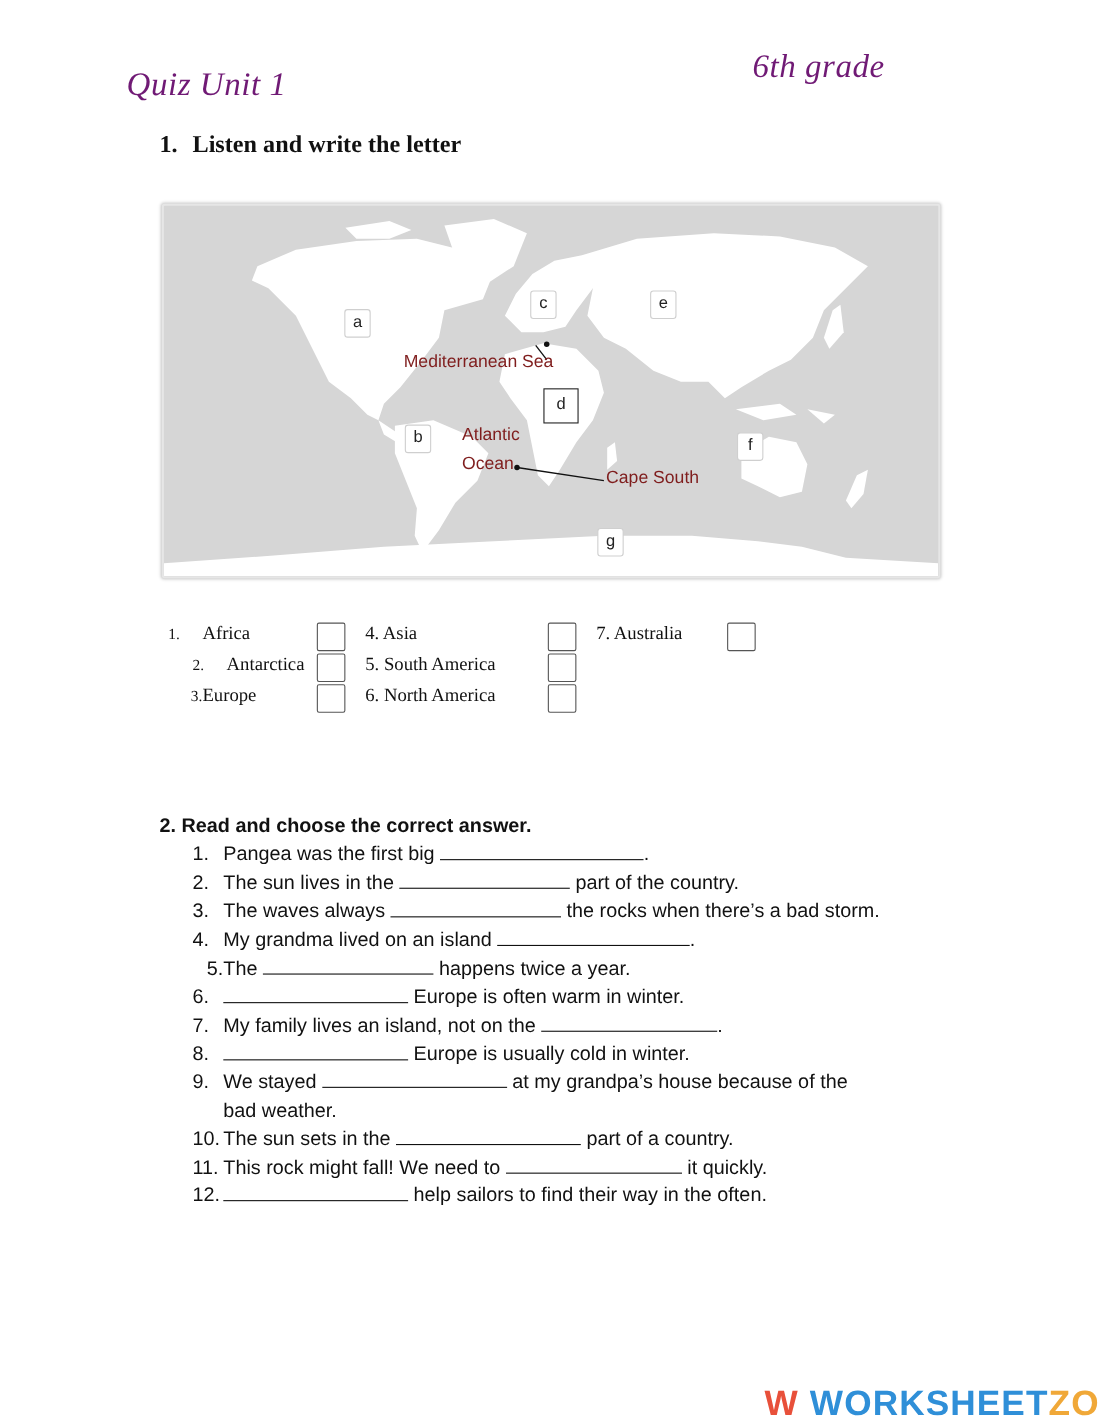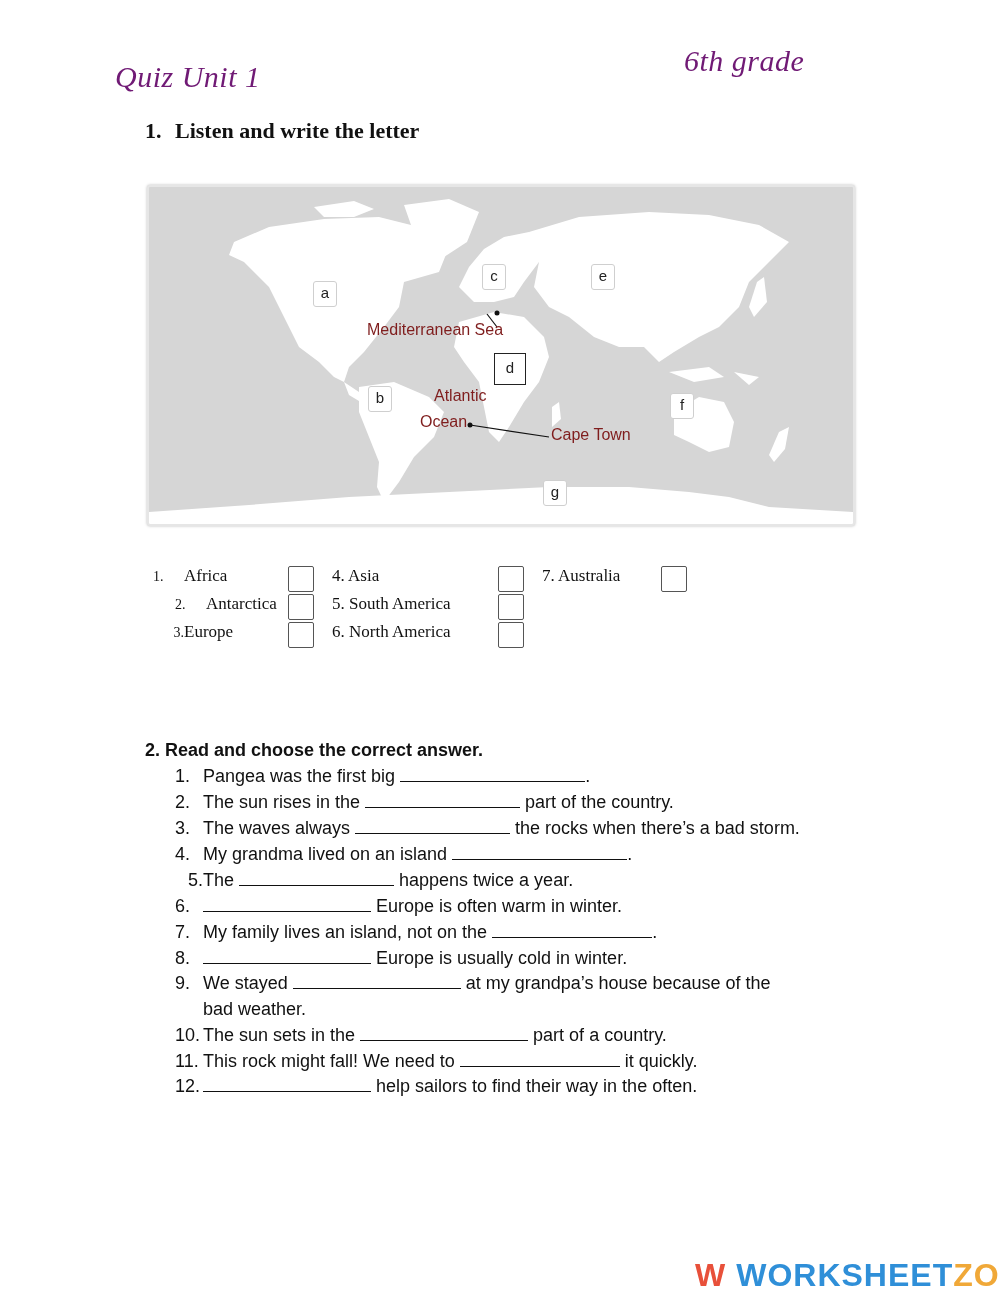--- a/index.html
+++ b/index.html
@@ -77,23 +77,23 @@
 
   <div class="lbl" style="left:164px;top:94px;">a</div>
   <div class="lbl" style="left:219px;top:199px;">b</div>
   <div class="lbl" style="left:333px;top:77px;">c</div>
   <div class="lbl sq" style="left:345px;top:166px;">d</div>
   <div class="lbl" style="left:442px;top:77px;">e</div>
   <div class="lbl" style="left:521px;top:206px;">f</div>
   <div class="lbl" style="left:394px;top:293px;">g</div>
 
   <div class="mtext" style="left:218px;top:134px;">Mediterranean Sea</div>
-  <div class="mtext" style="left:285px;top:200px;">Atlantic</div>
+  <div class="mtext" style="left:271px;top:200px;">Atlantic</div>
   <div class="mtext" style="left:271px;top:226px;">Ocean</div>
-  <div class="mtext" style="left:402px;top:239px;">Cape Town</div>
+  <div class="mtext" style="left:402px;top:239px;">Cape South</div>
 </div>
 
 <div class="abs serif legend" style="left:0;top:0;">
   <div class="row" style="left:153px;top:566px;">
     <span style="display:inline-block;width:31px;font-size:14px">1.</span><span>Africa</span>
   </div>
   <div class="row" style="left:153px;top:594px;margin-left:22px;">
     <span style="display:inline-block;width:31px;font-size:14px">2.</span><span>Antarctica</span>
   </div>
   <div class="row" style="left:153px;top:622px;text-align:right;">
@@ -118,21 +118,21 @@
 <div class="cbox" style="left:288px;top:622px;"></div>
 <div class="cbox" style="left:498px;top:566px;"></div>
 <div class="cbox" style="left:498px;top:594px;"></div>
 <div class="cbox" style="left:498px;top:622px;"></div>
 <div class="cbox" style="left:661px;top:566px;"></div>
 
 <div class="abs q2">
   <div class="head">2.  Read and choose the correct answer.</div>
 
   <div class="item" style="top:26px;"><span class="num">1.</span><span>Pangea was the first big </span><span class="blank" style="width:185px"></span><span>.</span></div>
-  <div class="item" style="top:52px;"><span class="num">2.</span><span>The sun rises in the </span><span class="blank" style="width:155px"></span><span> part of the country.</span></div>
+  <div class="item" style="top:52px;"><span class="num">2.</span><span>The sun lives in the </span><span class="blank" style="width:155px"></span><span> part of the country.</span></div>
   <div class="item" style="top:78px;"><span class="num">3.</span><span>The waves always </span><span class="blank" style="width:155px"></span><span> the rocks when there’s a bad storm.</span></div>
   <div class="item" style="top:104px;"><span class="num">4.</span><span>My grandma lived on an island </span><span class="blank" style="width:175px"></span><span>.</span></div>
   <div class="item" style="top:130px;text-align:right;"><span class="num">5.</span><span>The </span><span class="blank" style="width:155px"></span><span> happens twice a year.</span></div>
   <div class="item" style="top:156px;"><span class="num">6.</span><span></span><span class="blank" style="width:168px"></span><span> Europe is often warm in winter.</span></div>
   <div class="item" style="top:182px;"><span class="num">7.</span><span>My family lives an island, not on the </span><span class="blank" style="width:160px"></span><span>.</span></div>
   <div class="item" style="top:208px;"><span class="num">8.</span><span></span><span class="blank" style="width:168px"></span><span> Europe is usually cold in winter.</span></div>
   <div class="item" style="top:233px;"><span class="num">9.</span><span>We stayed </span><span class="blank" style="width:168px"></span><span> at my grandpa’s house because of the</span></div>
   <div class="item" style="top:259px;"><span class="num"></span><span>bad weather.</span></div>
   <div class="item" style="top:285px;"><span class="num">10.</span><span>The sun sets in the </span><span class="blank" style="width:168px"></span><span> part of a country.</span></div>
   <div class="item" style="top:311px;"><span class="num">11.</span><span>This rock might fall! We need to </span><span class="blank" style="width:160px"></span><span> it quickly.</span></div>

